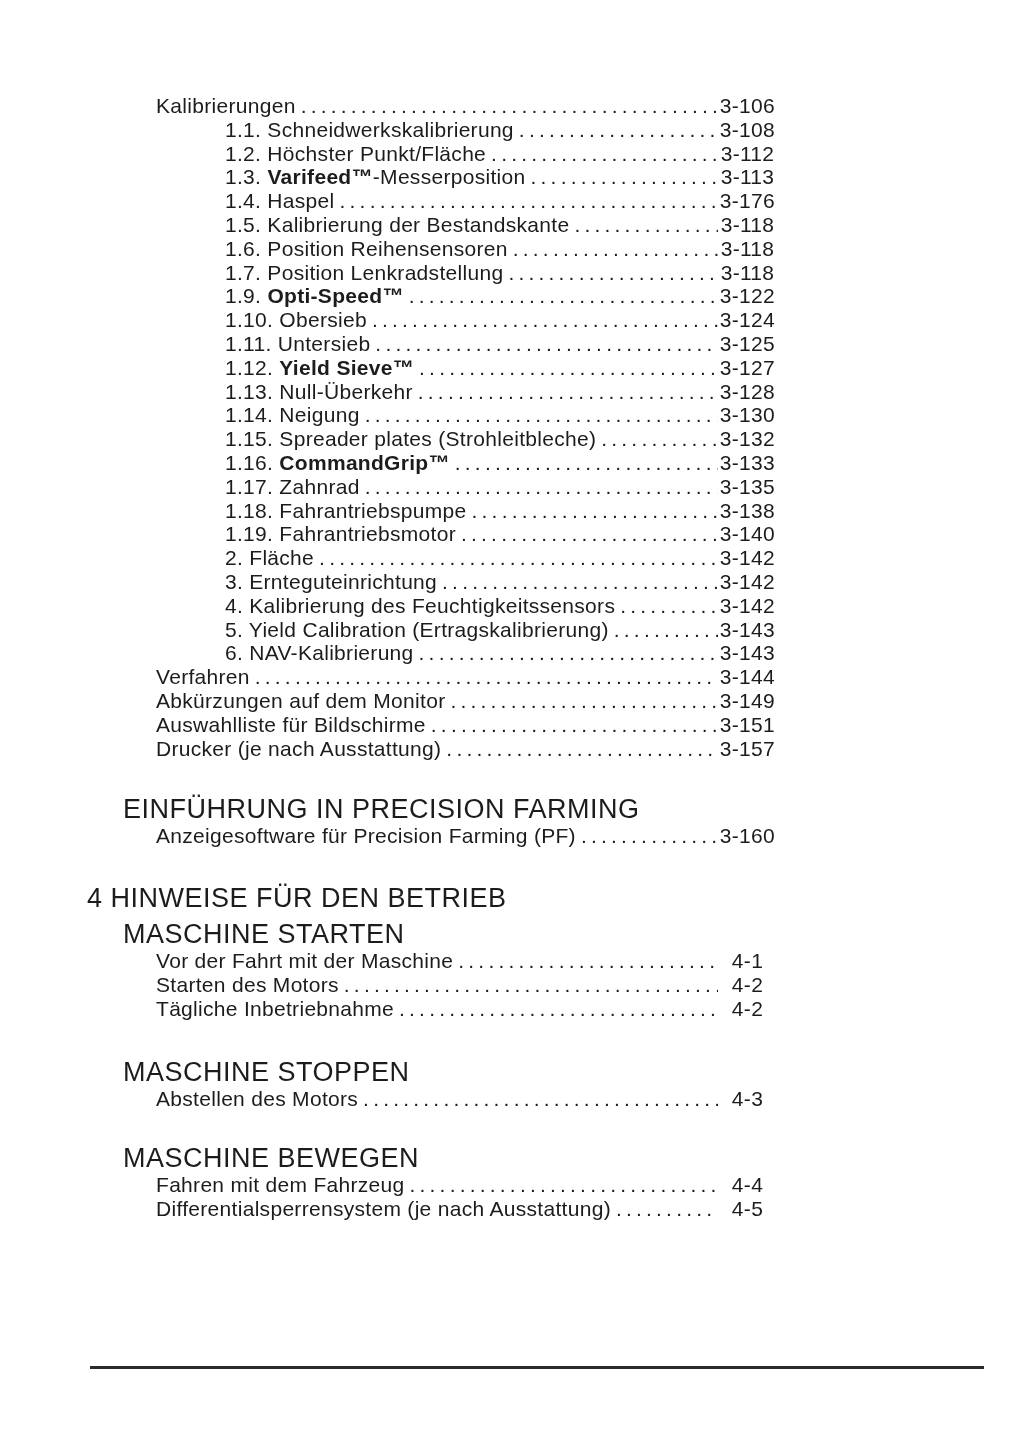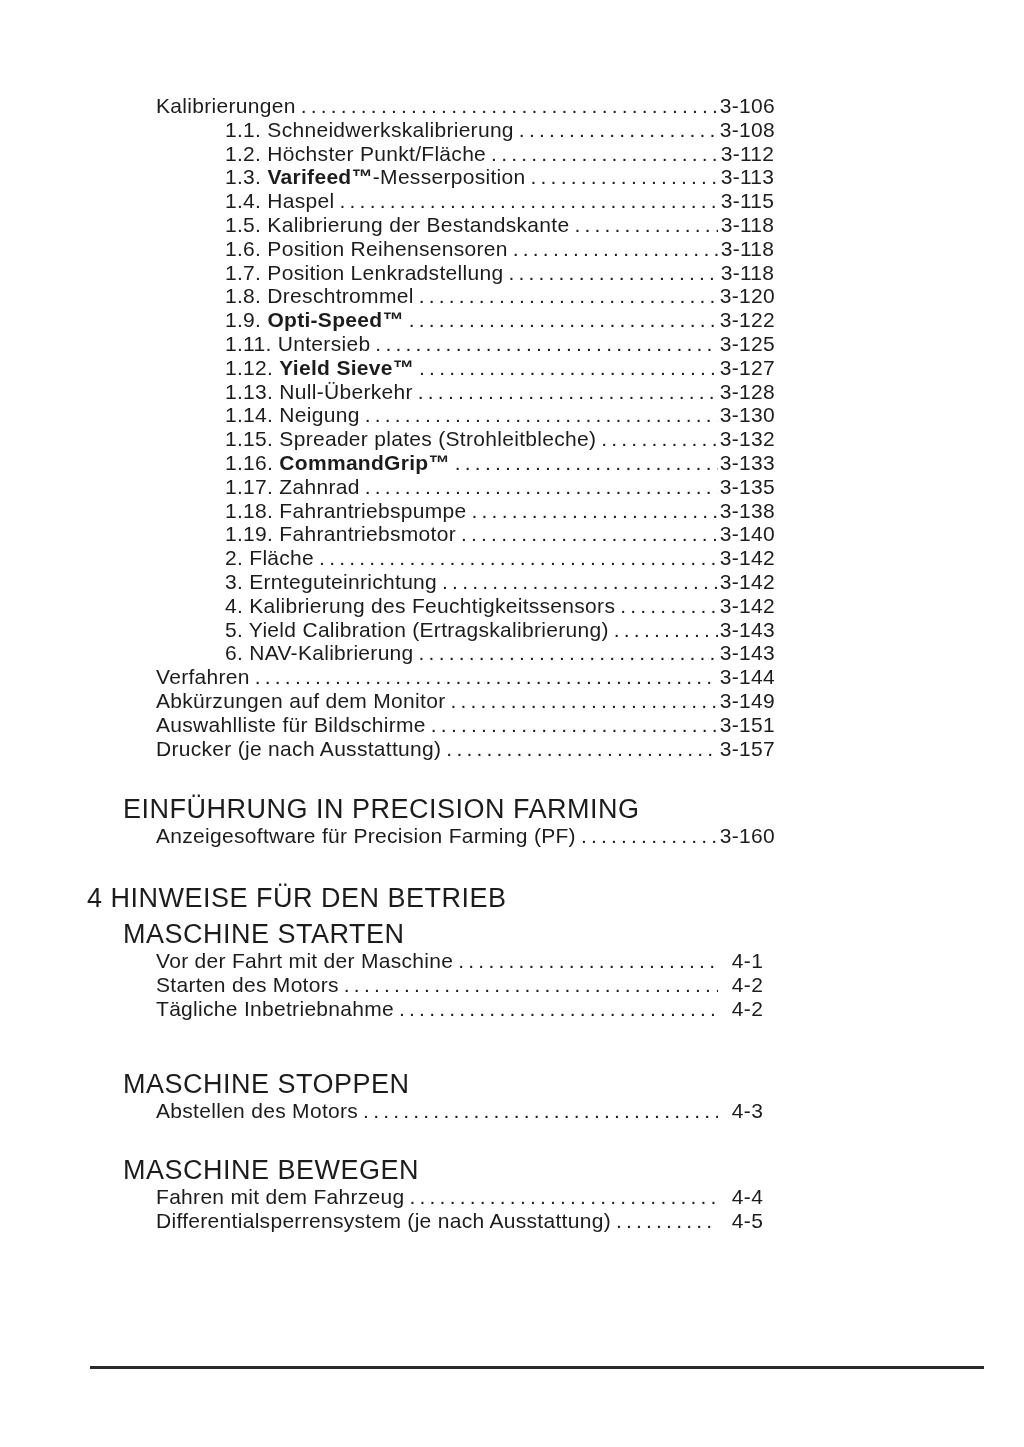--- a/index.html
+++ b/index.html
@@ -71,46 +71,46 @@
         <span class="pg">3-112</span>
       </div>
       <div class="row ind1">
         <span class="label"><span>1.3. </span><b>Varifeed™</b><span>-Messerposition</span></span>
         <span class="dots"></span>
         <span class="pg">3-113</span>
       </div>
       <div class="row ind1">
         <span class="label"><span>1.4. Haspel</span></span>
         <span class="dots"></span>
-        <span class="pg">3-115</span>
+        <span class="pg">3-176</span>
       </div>
       <div class="row ind1">
         <span class="label"><span>1.5. Kalibrierung der Bestandskante</span></span>
         <span class="dots"></span>
         <span class="pg">3-118</span>
       </div>
       <div class="row ind1">
         <span class="label"><span>1.6. Position Reihensensoren</span></span>
         <span class="dots"></span>
         <span class="pg">3-118</span>
       </div>
       <div class="row ind1">
         <span class="label"><span>1.7. Position Lenkradstellung</span></span>
         <span class="dots"></span>
         <span class="pg">3-118</span>
       </div>
       <div class="row ind1">
-        <span class="label"><span>1.8. Dreschtrommel</span></span>
-        <span class="dots"></span>
-        <span class="pg">3-120</span>
-      </div>
-      <div class="row ind1">
         <span class="label"><span>1.9. </span><b>Opti-Speed™</b></span>
         <span class="dots"></span>
         <span class="pg">3-122</span>
+      </div>
+      <div class="row ind1">
+        <span class="label"><span>1.10. Obersieb</span></span>
+        <span class="dots"></span>
+        <span class="pg">3-124</span>
       </div>
       <div class="row ind1">
         <span class="label"><span>1.11. Untersieb</span></span>
         <span class="dots"></span>
         <span class="pg">3-125</span>
       </div>
       <div class="row ind1">
         <span class="label"><span>1.12. </span><b>Yield Sieve™</b></span>
         <span class="dots"></span>
         <span class="pg">3-127</span>
@@ -211,21 +211,21 @@
       <div class="row ind0">
         <span class="label"><span>Starten des Motors</span></span>
         <span class="dots"></span>
         <span class="pg">4-2</span>
       </div>
       <div class="row ind0">
         <span class="label"><span>Tägliche Inbetriebnahme</span></span>
         <span class="dots"></span>
         <span class="pg">4-2</span>
       </div>
-      <div class="hd section" style="margin-top: 48px;">MASCHINE STOPPEN</div>
+      <div class="hd section" style="margin-top: 36px;">MASCHINE STOPPEN</div>
       <div class="row ind0">
         <span class="label"><span>Abstellen des Motors</span></span>
         <span class="dots"></span>
         <span class="pg">4-3</span>
       </div>
       <div class="hd section" style="margin-top: 33px;">MASCHINE BEWEGEN</div>
       <div class="row ind0">
         <span class="label"><span>Fahren mit dem Fahrzeug</span></span>
         <span class="dots"></span>
         <span class="pg">4-4</span>

